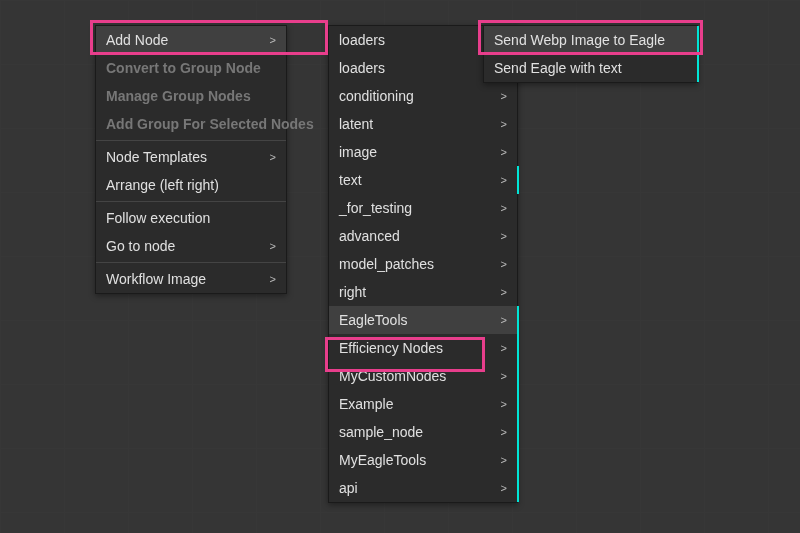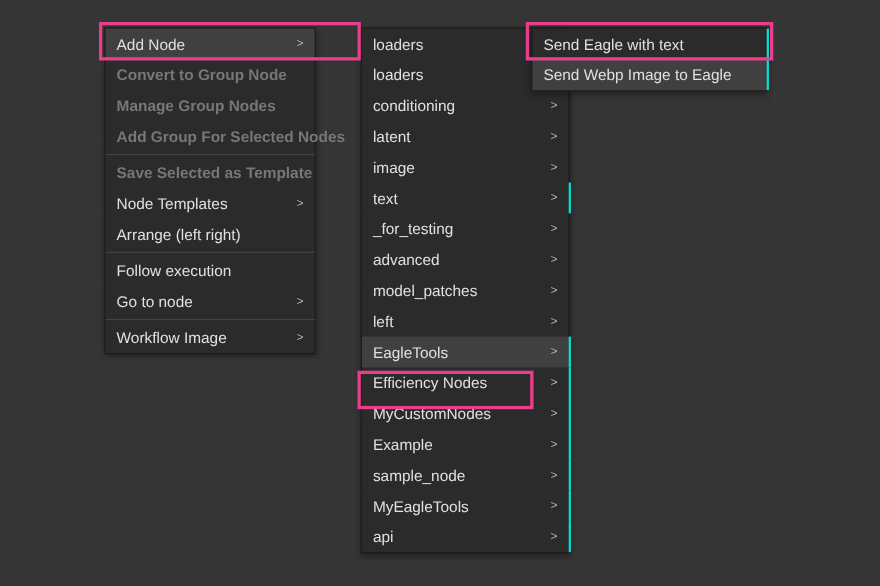--- a/index.html
+++ b/index.html
@@ -91,23 +91,20 @@
   <div class="menu-item disabled">
     <span>Convert to Group Node</span>
   </div>
   <div class="menu-item disabled">
     <span>Manage Group Nodes</span>
   </div>
   <div class="menu-item disabled">
     <span>Add Group For Selected Nodes</span>
   </div>
   <div class="menu-divider"></div>
-  <div class="menu-item disabled">
-    <span>Save Selected as Template</span>
-  </div>
   <div class="menu-item">
     <span>Node Templates</span>
     <span class="chevron">&gt;</span>
   </div>
   <div class="menu-item">
     <span>Arrange (left right)</span>
   </div>
   <div class="menu-divider"></div>
   <div class="menu-item">
     <span>Follow execution</span>
@@ -154,21 +151,21 @@
   </div>
   <div class="menu-item">
     <span>advanced</span>
     <span class="chevron">&gt;</span>
   </div>
   <div class="menu-item">
     <span>model_patches</span>
     <span class="chevron">&gt;</span>
   </div>
   <div class="menu-item">
-    <span>left</span>
+    <span>right</span>
     <span class="chevron">&gt;</span>
   </div>
   <div class="menu-item hovered cyan-edge">
     <span>EagleTools</span>
     <span class="chevron">&gt;</span>
   </div>
   <div class="menu-item cyan-edge">
     <span>Efficiency Nodes</span>
     <span class="chevron">&gt;</span>
   </div>
@@ -188,23 +185,23 @@
     <span>MyEagleTools</span>
     <span class="chevron">&gt;</span>
   </div>
   <div class="menu-item cyan-edge">
     <span>api</span>
     <span class="chevron">&gt;</span>
   </div>
 </div>
 
 <div id="menu3" class="menu">
-  <div class="menu-item cyan-edge">
-    <span>Send Eagle with text</span>
-  </div>
   <div class="menu-item hovered cyan-edge">
     <span>Send Webp Image to Eagle</span>
+  </div>
+  <div class="menu-item cyan-edge">
+    <span>Send Eagle with text</span>
   </div>
 </div>
 
 <div class="callout" style="top:20px; left:90px; width:238px; height:35px;"></div>
 <div class="callout" style="top:337px; left:325px; width:160px; height:35px;"></div>
 <div class="callout" style="top:20px; left:478px; width:225px; height:35px;"></div>
 
 </body></html>

